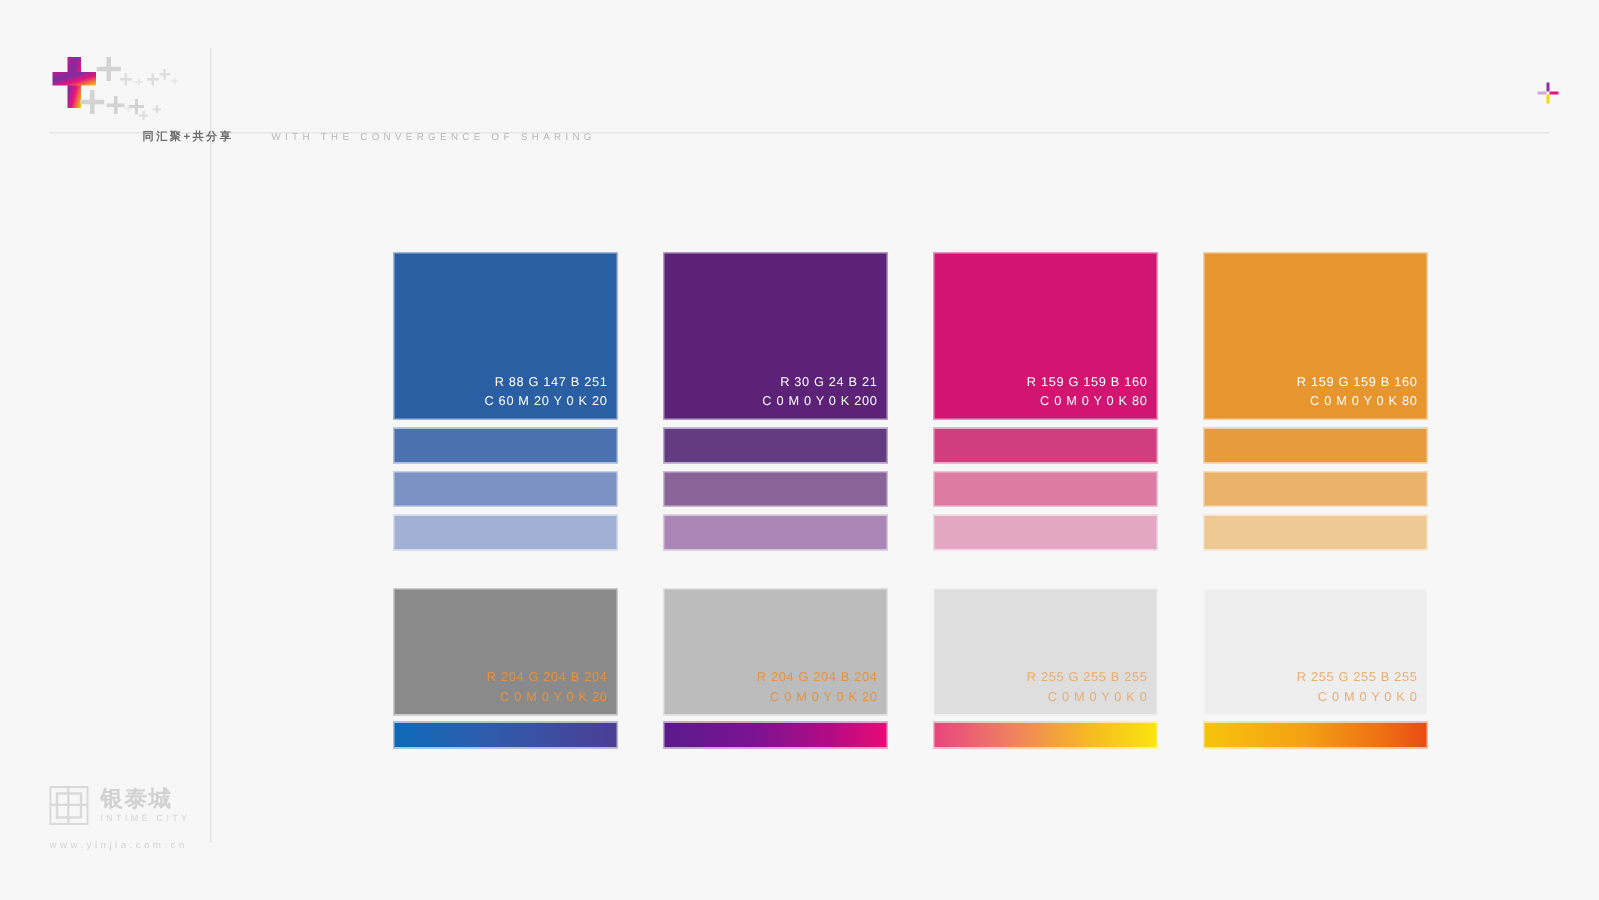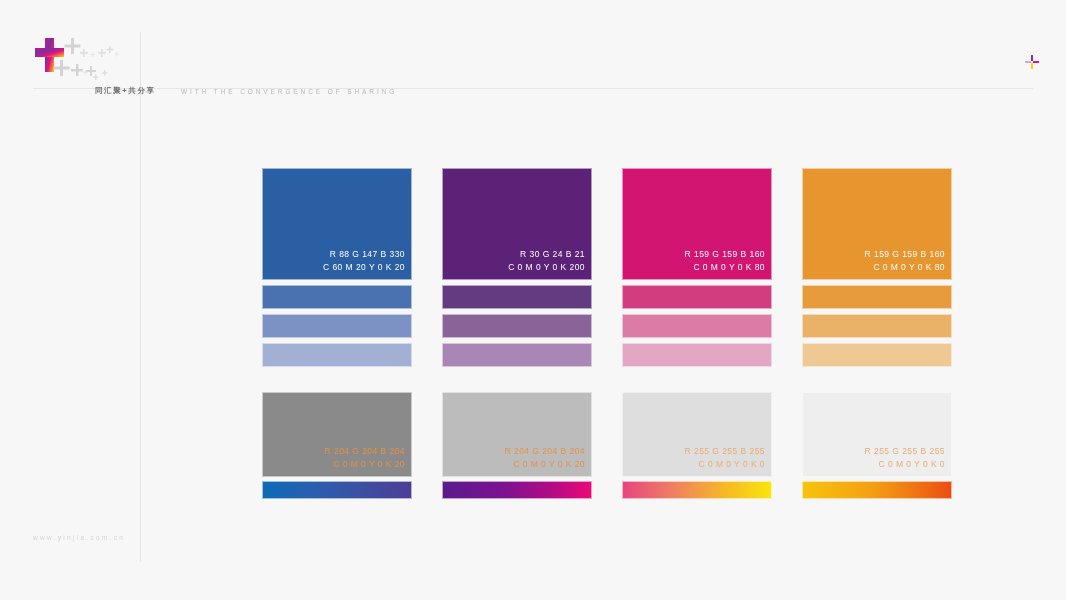--- a/index.html
+++ b/index.html
@@ -177,21 +177,21 @@
     </svg>
   </div>
 
   <div id="palette">
 
     <div class="col-row">
 
       <div class="pal-col">
         <div class="sw-main" style="background:#2a5fa3">
           <div class="sw-label">
-            <div>R 88 G 147 B 330</div>
+            <div>R 88 G 147 B 251</div>
             <div>C 60 M 20 Y 0 K 20</div>
           </div>
         </div>
         <div class="sw-tint" style="background:#4a72b0"></div>
         <div class="sw-tint" style="background:#7d92c4"></div>
         <div class="sw-tint" style="background:#a3b0d6"></div>
       </div>
 
       <div class="pal-col">
         <div class="sw-main" style="background:#5b2277">
@@ -268,16 +268,30 @@
             <div>R 255 G 255 B 255</div>
             <div>C 0 M 0 Y 0 K 0</div>
           </div>
         </div>
         <div class="sw-grad" style="background:linear-gradient(90deg,#f7c40c 0%,#f4a113 45%,#ef7214 78%,#ea4c14 100%)"></div>
       </div>
     </div>
   </div>
 
   <div id="footer">
+    <div id="footer-logo">
+      <div id="footer-sq">
+        <svg width="26" height="26" viewBox="0 0 26 26">
+          <rect x="0.5" y="0.5" width="25" height="25" fill="none" stroke="#d9d9d9" stroke-width="1.6"></rect>
+          <rect x="5" y="5" width="16" height="16" fill="none" stroke="#d9d9d9" stroke-width="1.6"></rect>
+          <rect x="0.5" y="11.8" width="25" height="1.5" fill="#d9d9d9"></rect>
+          <rect x="11.8" y="0.5" width="1.5" height="25" fill="#d9d9d9"></rect>
+        </svg>
+      </div>
+      <div id="footer-names">
+        <div id="footer-cn">银泰城</div>
+        <div id="footer-en">INTIME CITY</div>
+      </div>
+    </div>
     <div id="footer-url">www.yinjia.com.cn</div>
   </div>
 
 </div>
 
 </body></html>

